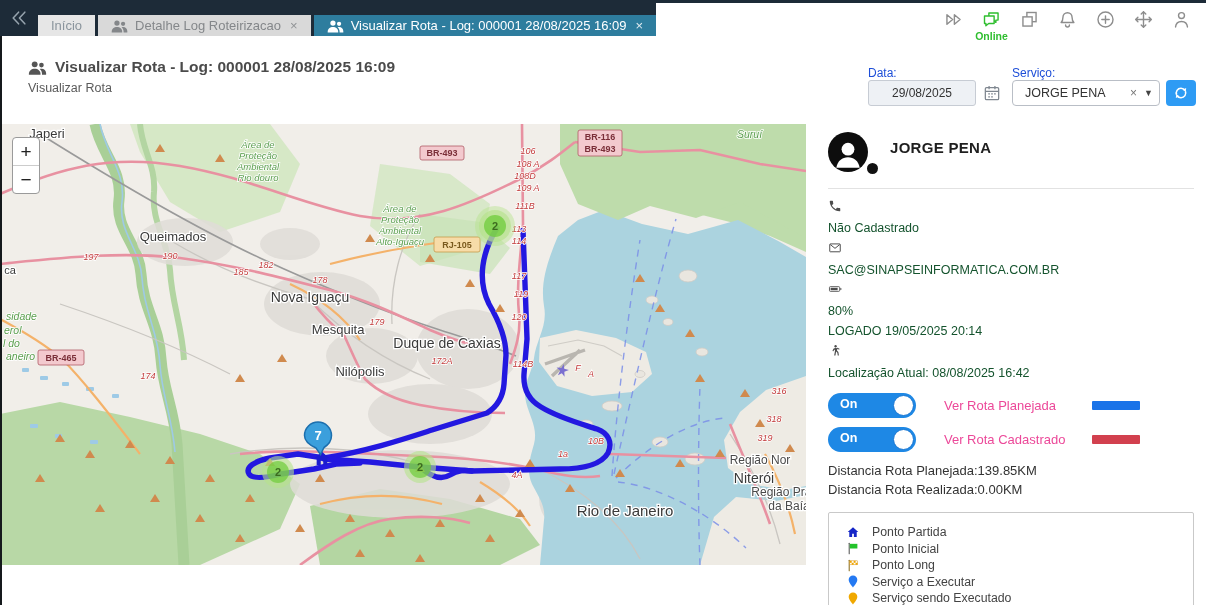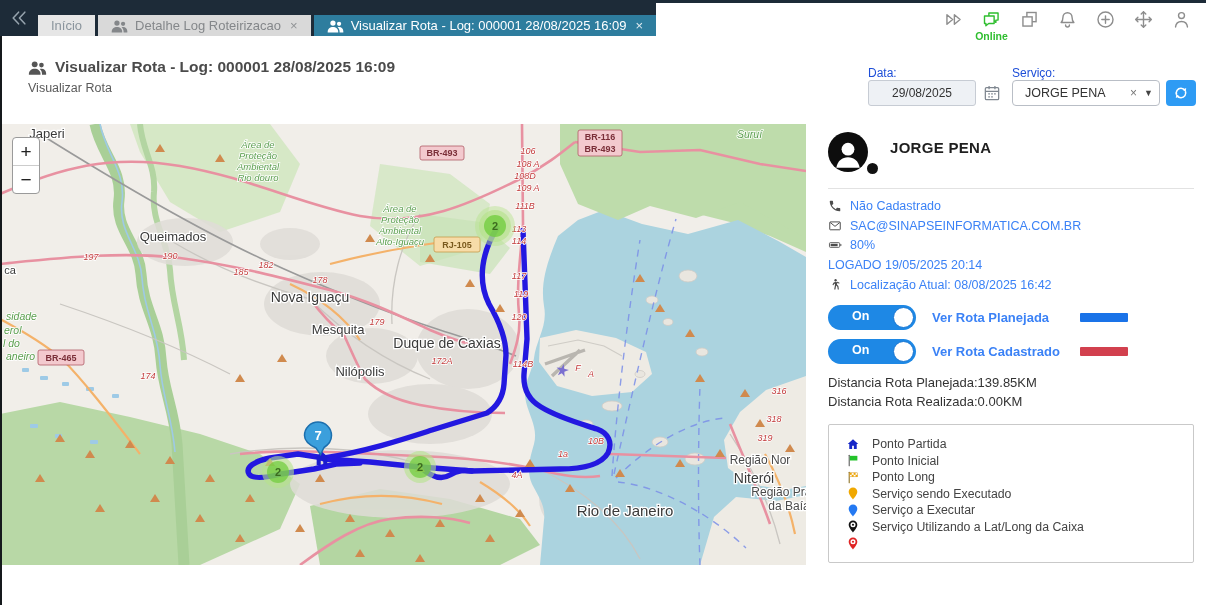--- a/index.html
+++ b/index.html
@@ -62,29 +62,29 @@
   
   .panel{position:absolute;left:806px;top:124px;width:400px;height:441px;background:#fff;}
   .pinner{padding:8px 12px 0 22px;}
   .tech-head{display:flex;align-items:flex-start;gap:10px;}
   .avatar{position:relative;width:40px;height:44px;}
   .avatar .circ{width:40px;height:40px;border-radius:50%;background:#0d0d0d;overflow:hidden;position:relative;}
   .avatar .circ svg{position:absolute;left:6px;top:7px;width:28px;height:32px;color:#fff;}
   .status-dot{position:absolute;right:-10px;bottom:2px;width:11px;height:11px;border-radius:50%;background:#111;}
   .tech-name{font-size:15px;font-weight:bold;color:#1f1f1f;margin:7px 0 0 12px;letter-spacing:.3px;}
   .p-div{border-top:1px solid #e2e2e2;margin:12px 0 10px 0;}
-  .info-row{display:flex;align-items:flex-start;gap:8px;font-size:12.5px;color:#3b82f6;margin-bottom:4px;line-height:1.25;}
+  .info-row{display:flex;align-items:flex-start;gap:8px;font-size:12.5px;color:#14532d;margin-bottom:4px;line-height:1.25;flex-direction:column;}
   .info-row .iico{width:14px;height:14px;color:#4d4d4d;flex:0 0 auto;margin-top:0px;}
   .info-row.noicon{padding-left:0;}
   .toggles{margin-top:12px;}
   .toggle-row{display:flex;align-items:center;margin-bottom:9px;}
   .toggle{position:relative;width:88px;height:25px;border-radius:13px;background:#1e88e5;cursor:pointer;flex:0 0 auto;}
-  .toggle .on{position:absolute;left:24px;top:4px;font-size:12.5px;font-weight:bold;color:#fff;}
+  .toggle .on{position:absolute;left:12px;top:4px;font-size:12.5px;font-weight:bold;color:#fff;}
   .toggle .knob{position:absolute;right:2px;top:2px;width:21px;height:21px;border-radius:50%;background:#fff;border:1px solid #1976d2;box-sizing:border-box;}
-  .toggle-lbl{font-size:13px;color:#3b82f6;margin-left:16px;width:148px;font-weight:bold;}
+  .toggle-lbl{font-size:13px;color:#ec4899;margin-left:28px;width:148px;}
   .swatch{width:48px;height:9px;border-radius:1px;}
   .sw-blue{background:#1a73e8;}
   .sw-red{background:#d2404e;}
   .dist{font-size:13px;color:#333;margin-top:10px;line-height:1.45;}
   .legend{border:1px solid #c9c9c9;border-radius:2px;margin-top:12px;width:366px;padding:11px 8px 11px 17px;box-sizing:border-box;}
   .leg-row{display:flex;align-items:center;gap:12px;height:16.5px;}
   .leg-row .lico{width:14px;height:15px;flex:0 0 auto;}
   .leg-row .ltxt{font-size:12.3px;color:#444;}
 </style>
 </head>
@@ -618,30 +618,30 @@
           </svg>
         <span class="ltxt">Ponto Inicial</span>
       </div>
       <div class="leg-row">
         <svg class="lico">
             <use href="#i-flagc"></use>
           </svg>
         <span class="ltxt">Ponto Long</span>
       </div>
       <div class="leg-row">
+        <svg class="lico" style="color:#2479f2">
+            <use href="#i-pin"></use>
+          </svg>
+        <span class="ltxt">Serviço a Executar</span>
+      </div>
+      <div class="leg-row">
         <svg class="lico" style="color:#f0a800">
             <use href="#i-pin"></use>
           </svg>
         <span class="ltxt">Serviço sendo Executado</span>
-      </div>
-      <div class="leg-row">
-        <svg class="lico" style="color:#2479f2">
-            <use href="#i-pin"></use>
-          </svg>
-        <span class="ltxt">Serviço a Executar</span>
       </div>
       <div class="leg-row">
         <svg class="lico" style="color:#111">
             <use href="#i-pindot"></use>
           </svg>
         <span class="ltxt">Serviço Utilizando a Lat/Long da Caixa</span>
       </div>
       <div class="leg-row">
         <svg class="lico" style="color:#e02424">
             <use href="#i-pindot"></use>

